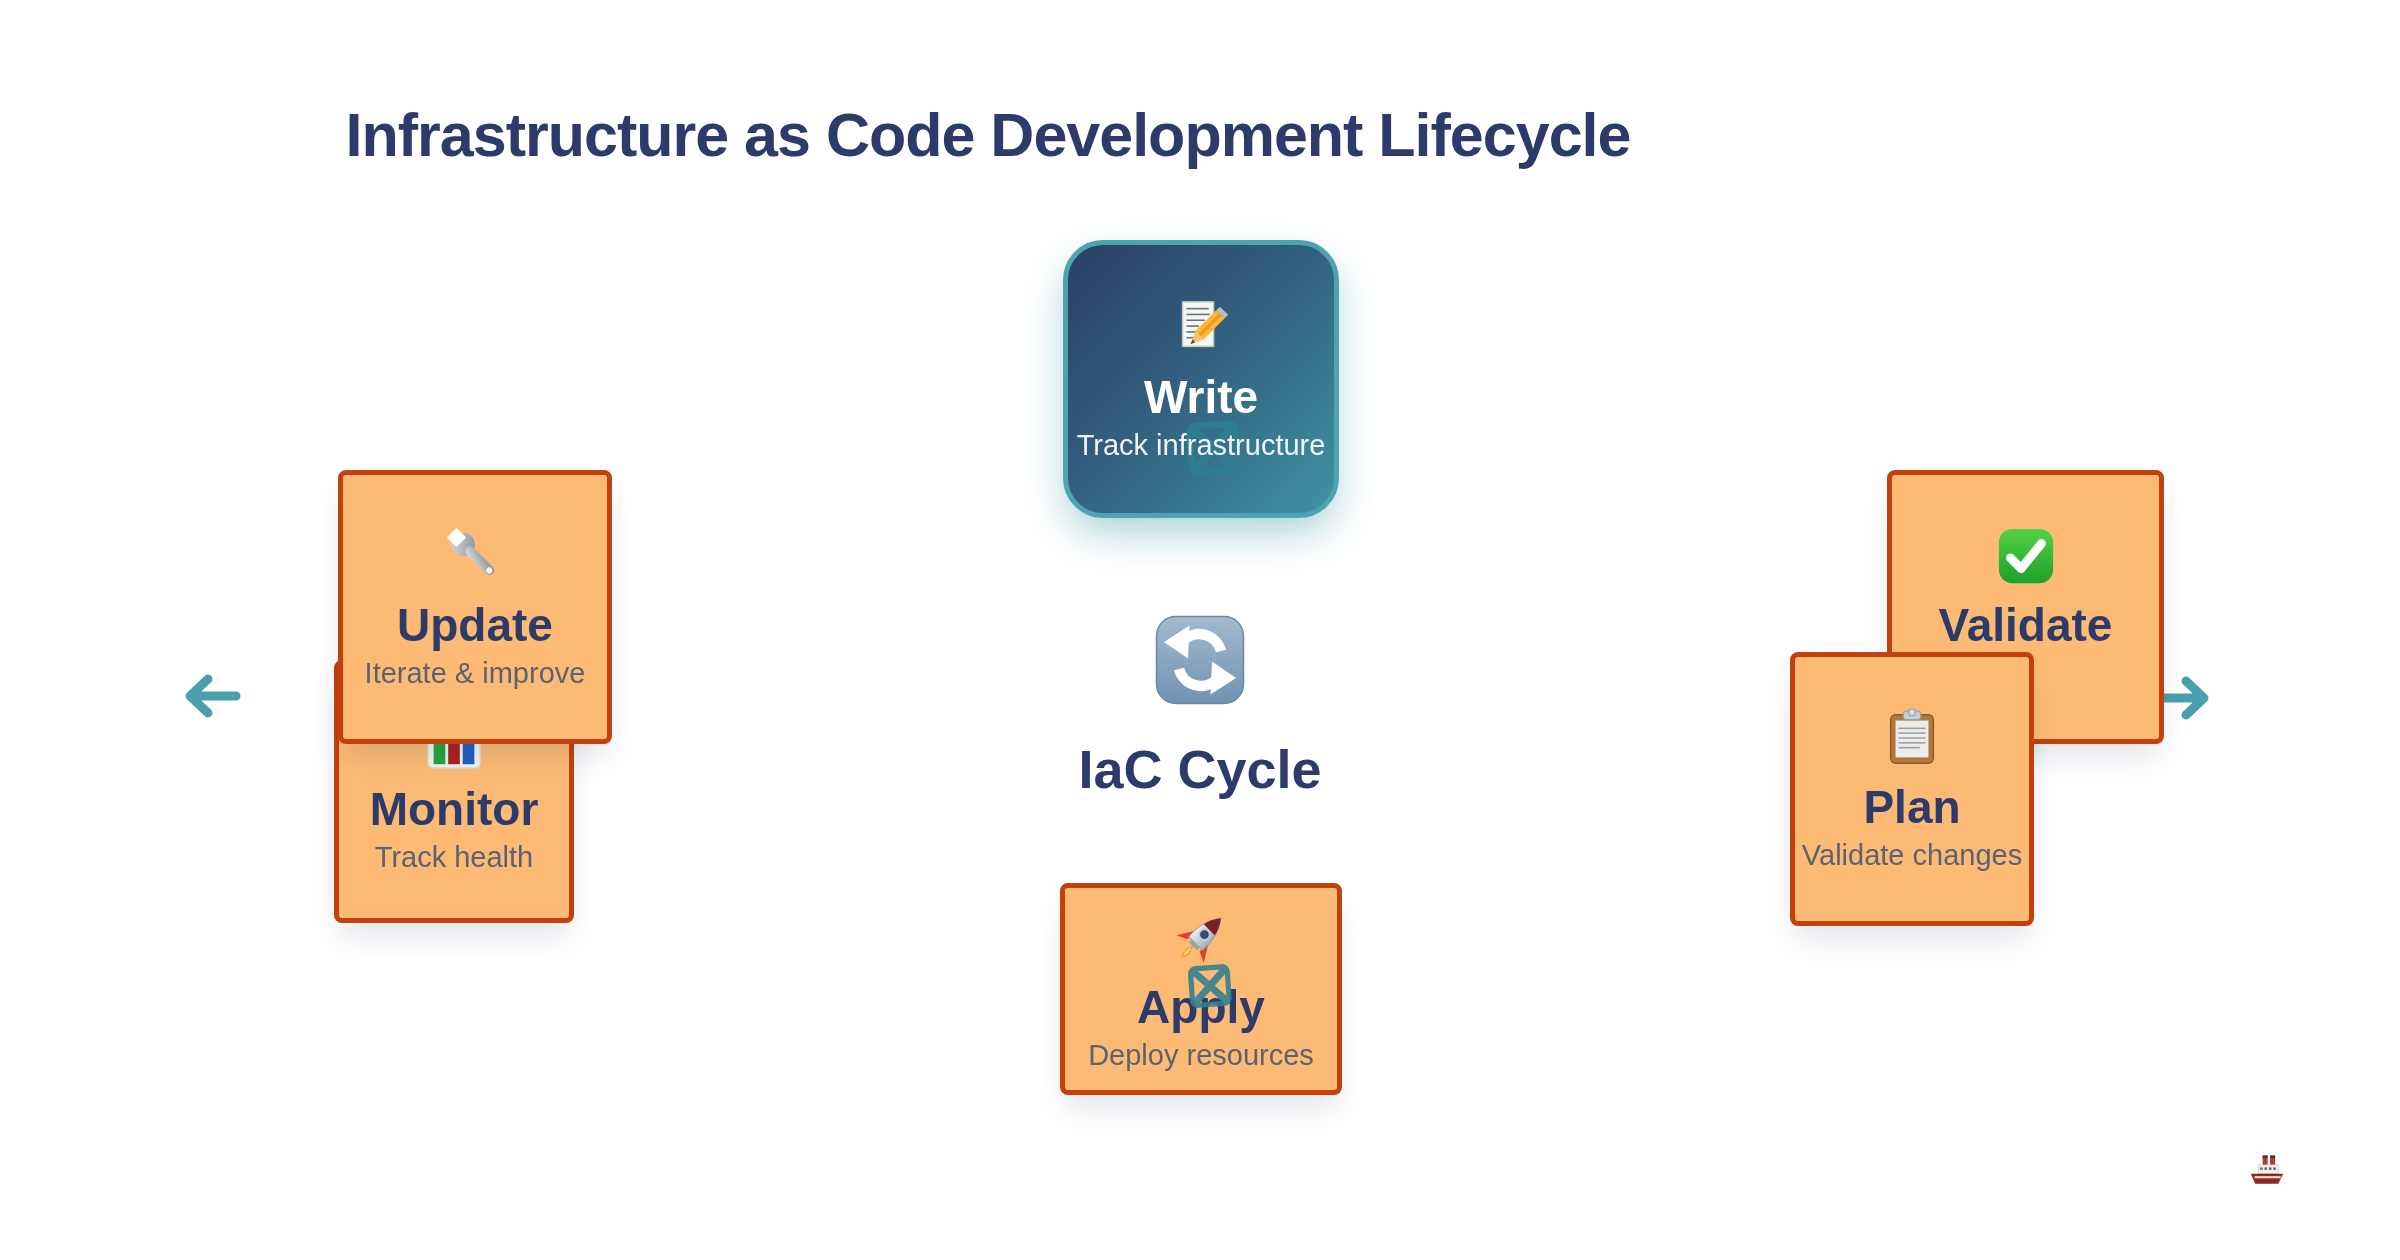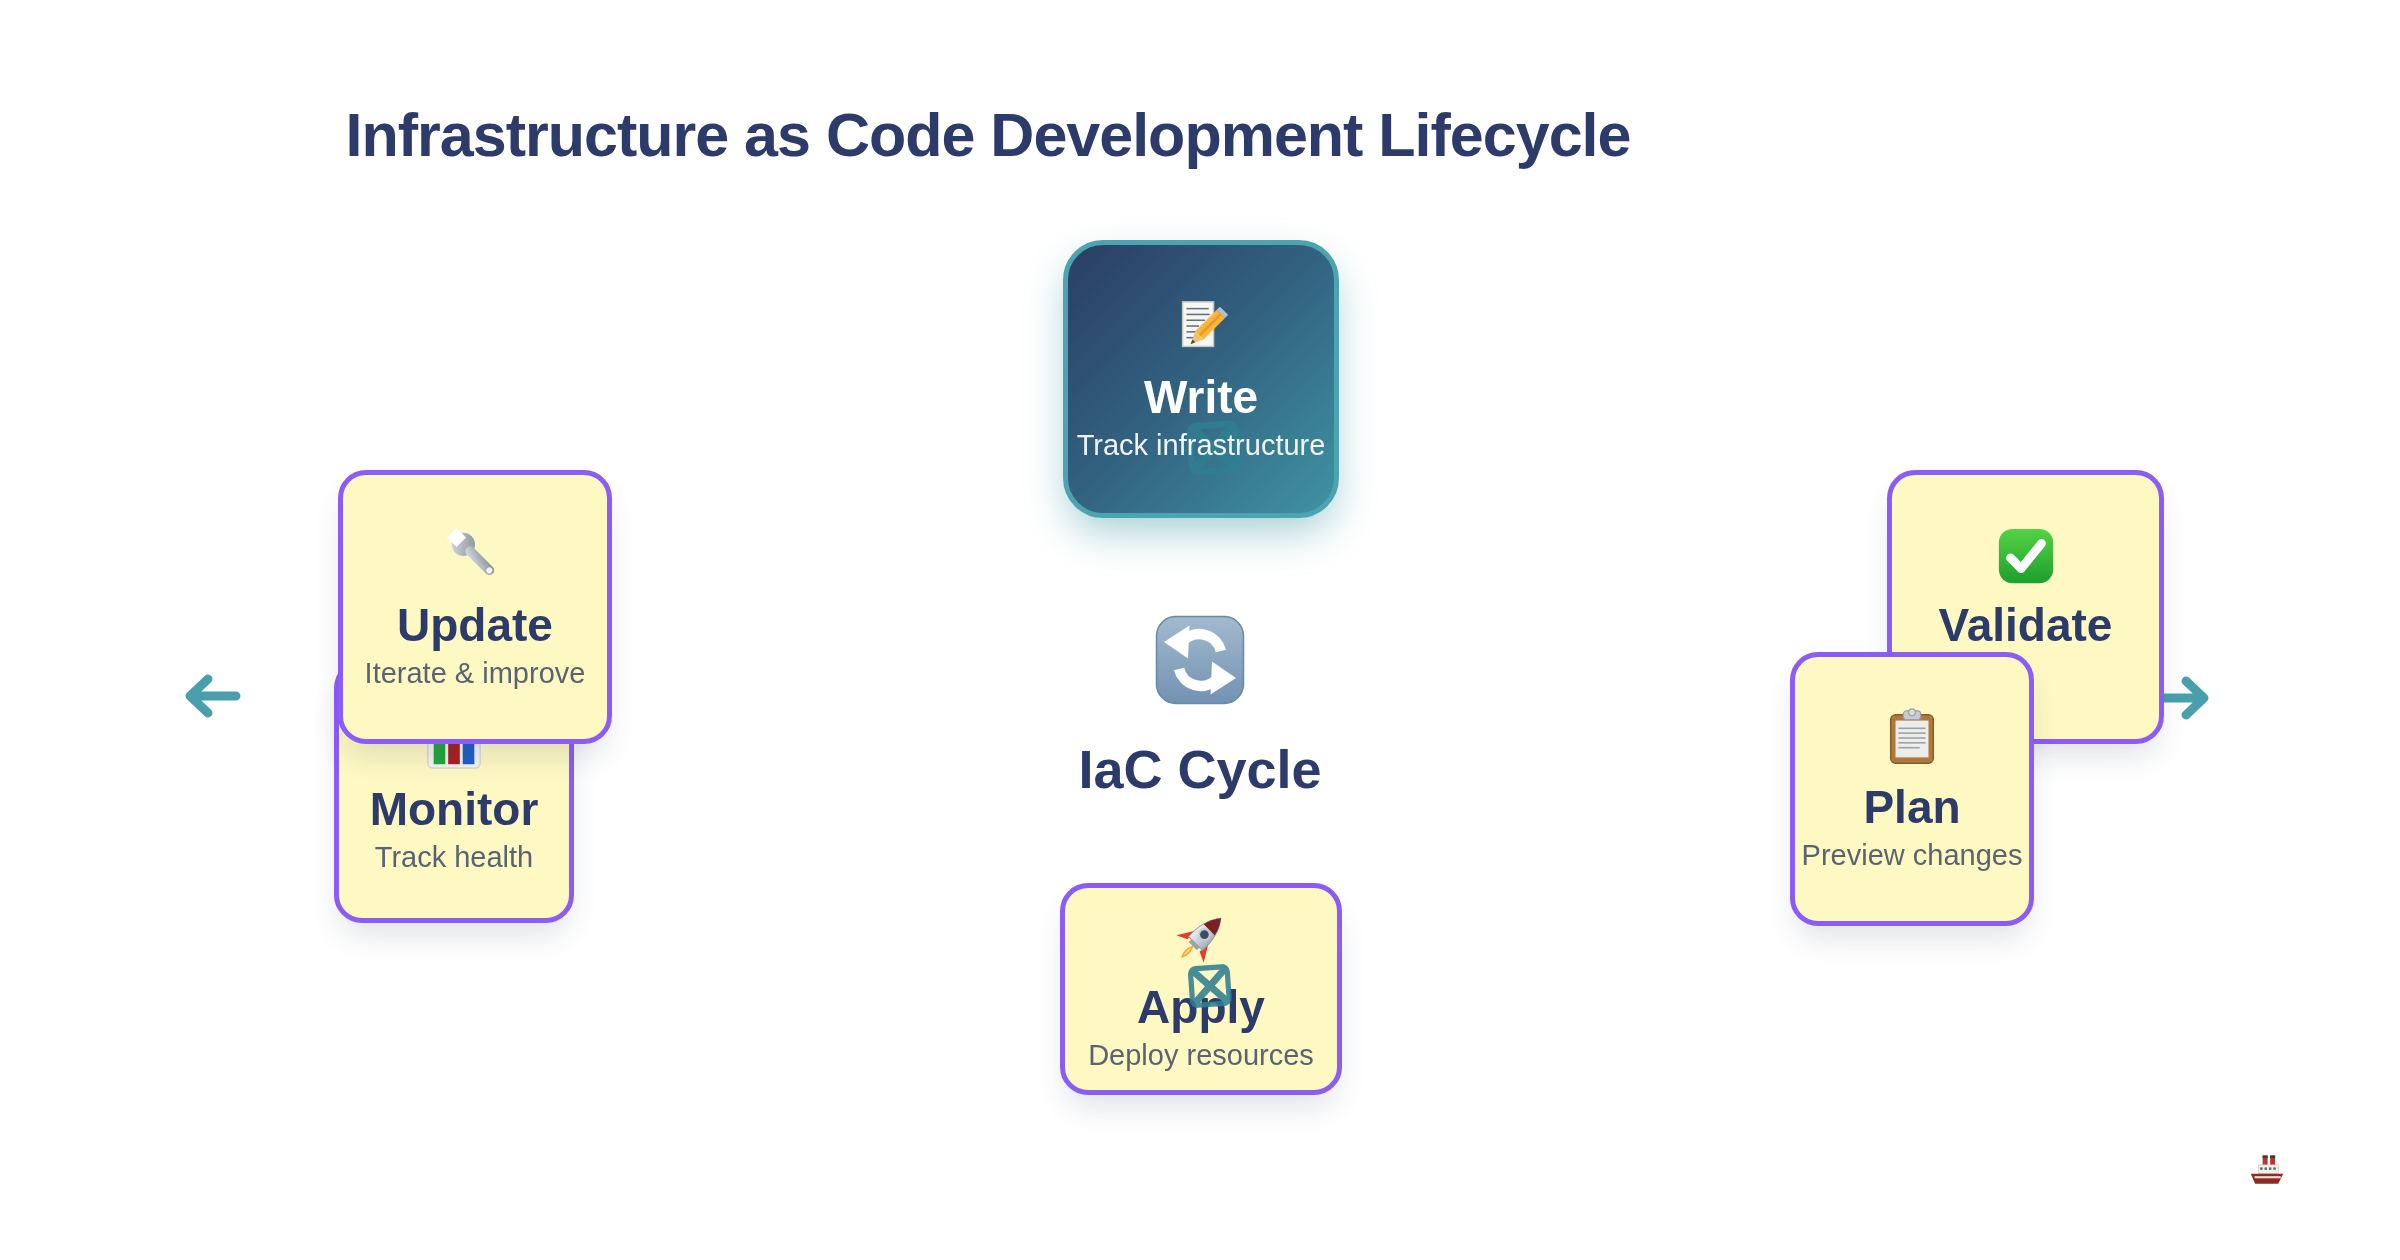--- a/index.html
+++ b/index.html
@@ -12,23 +12,23 @@
   }
   .page-title {
     position:absolute; left:0; top:100px; width:1976px;
     text-align:center;
     font-size:61px; font-weight:bold; letter-spacing:-1px;
     color:#2C3B69;
   }
   
   .card {
     position:absolute;
-    background:#fef9c3;
-    border:5px solid #8b5cf6;
-    border-radius:28px;
+    background:#fdba74;
+    border:5px solid #c2410c;
+    border-radius:8px;
     display:flex; flex-direction:column;
     align-items:center; justify-content:center;
     text-align:center;
     box-shadow:0 18px 30px -6px rgba(35,56,94,0.14);
   }
   .card-icon { height:62px; display:flex; align-items:center; justify-content:center; }
   .card-title {
     margin-top:16px;
     font-size:46px; font-weight:bold; color:#2C3B69; line-height:44px;
   }
@@ -171,21 +171,21 @@
             <line x1="18" y1="27" x2="46" y2="27"></line>
           <line x1="18" y1="32" x2="46" y2="32"></line>
             <line x1="18" y1="37" x2="46" y2="37"></line>
           <line x1="18" y1="42" x2="40" y2="42"></line>
         </g>
         <rect x="23" y="4" width="18" height="9" rx="3.5" fill="#C6CBD1" stroke="#99A0A8" stroke-width="1.2"></rect>
         <circle cx="32" cy="5.5" r="3.5" fill="#D8DCE0" stroke="#99A0A8" stroke-width="1.2"></circle>
       </svg>
     </span>
     <div class="card-title">Plan</div>
-    <div class="card-subtitle">Preview changes</div>
+    <div class="card-subtitle">Validate changes</div>
   </div>
 
   <div class="card card-apply">
     <span class="wm wm-apply">
       <svg width="56" height="56" viewBox="0 0 64 64">
         <rect x="11" y="11" width="42" height="42" rx="6" fill="none" stroke="#2F7F90" stroke-width="6"></rect>
         <path d="M15,15 L49,49 M49,15 L15,49" stroke="#2F7F90" stroke-width="8" stroke-linecap="round"></path>
       </svg>
     </span>
     <span class="card-icon">

